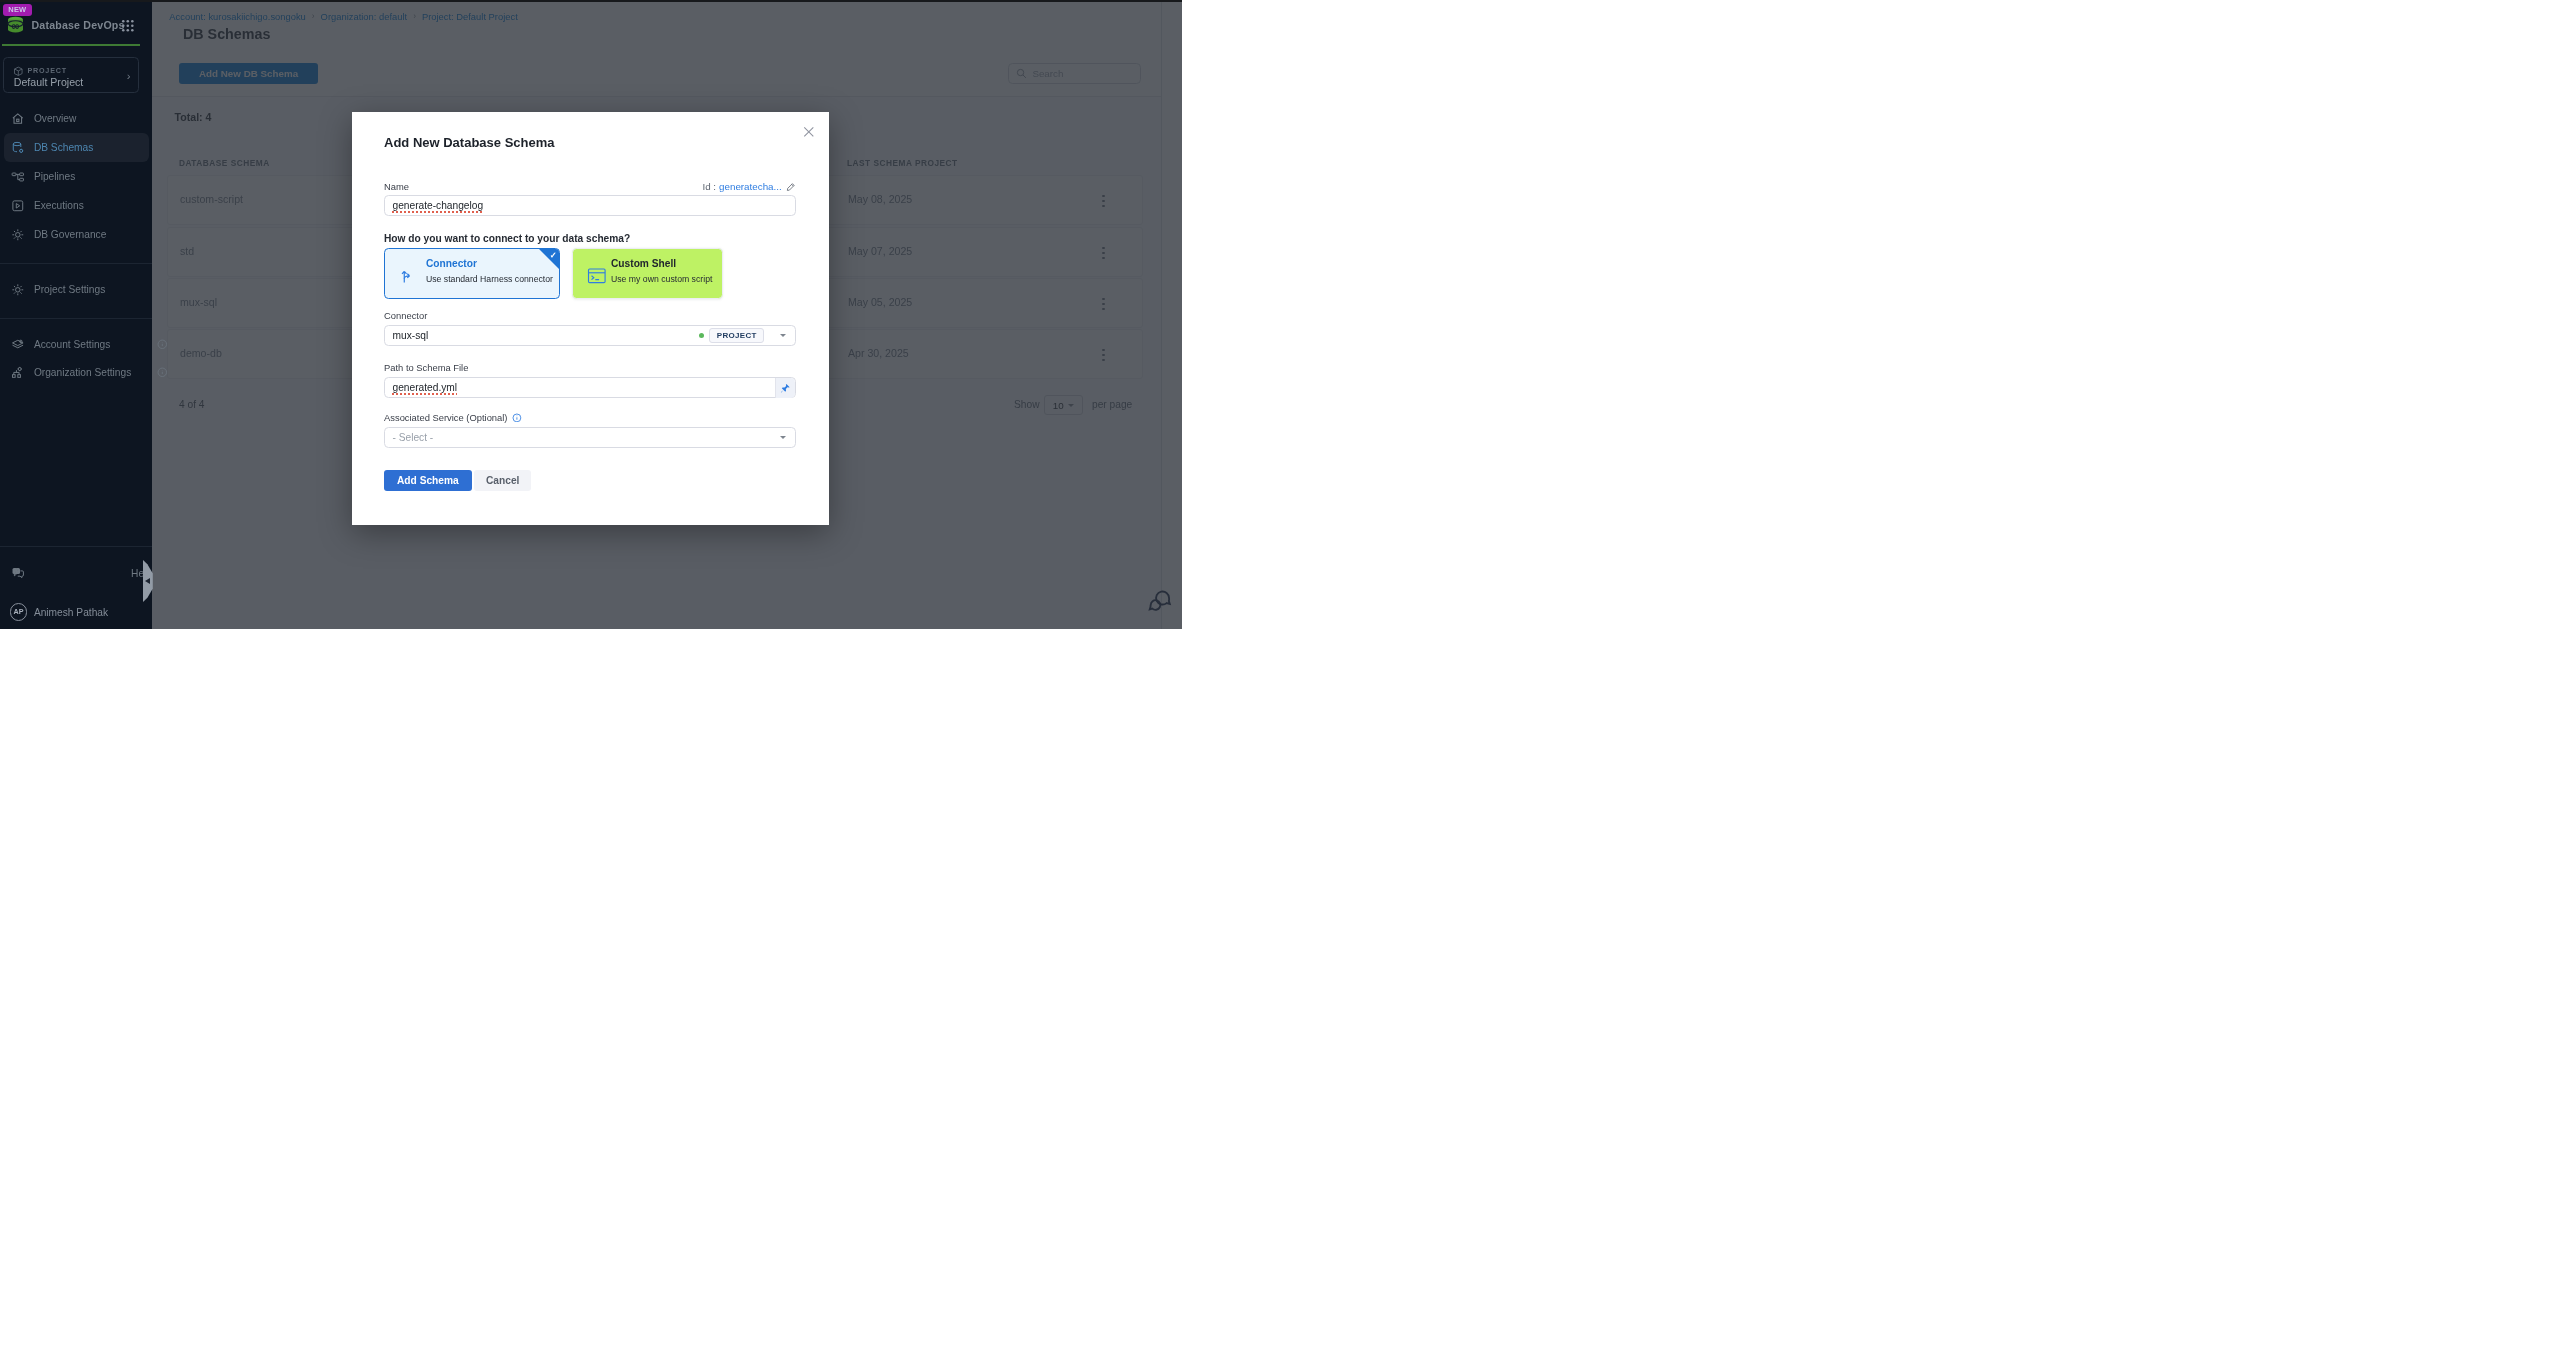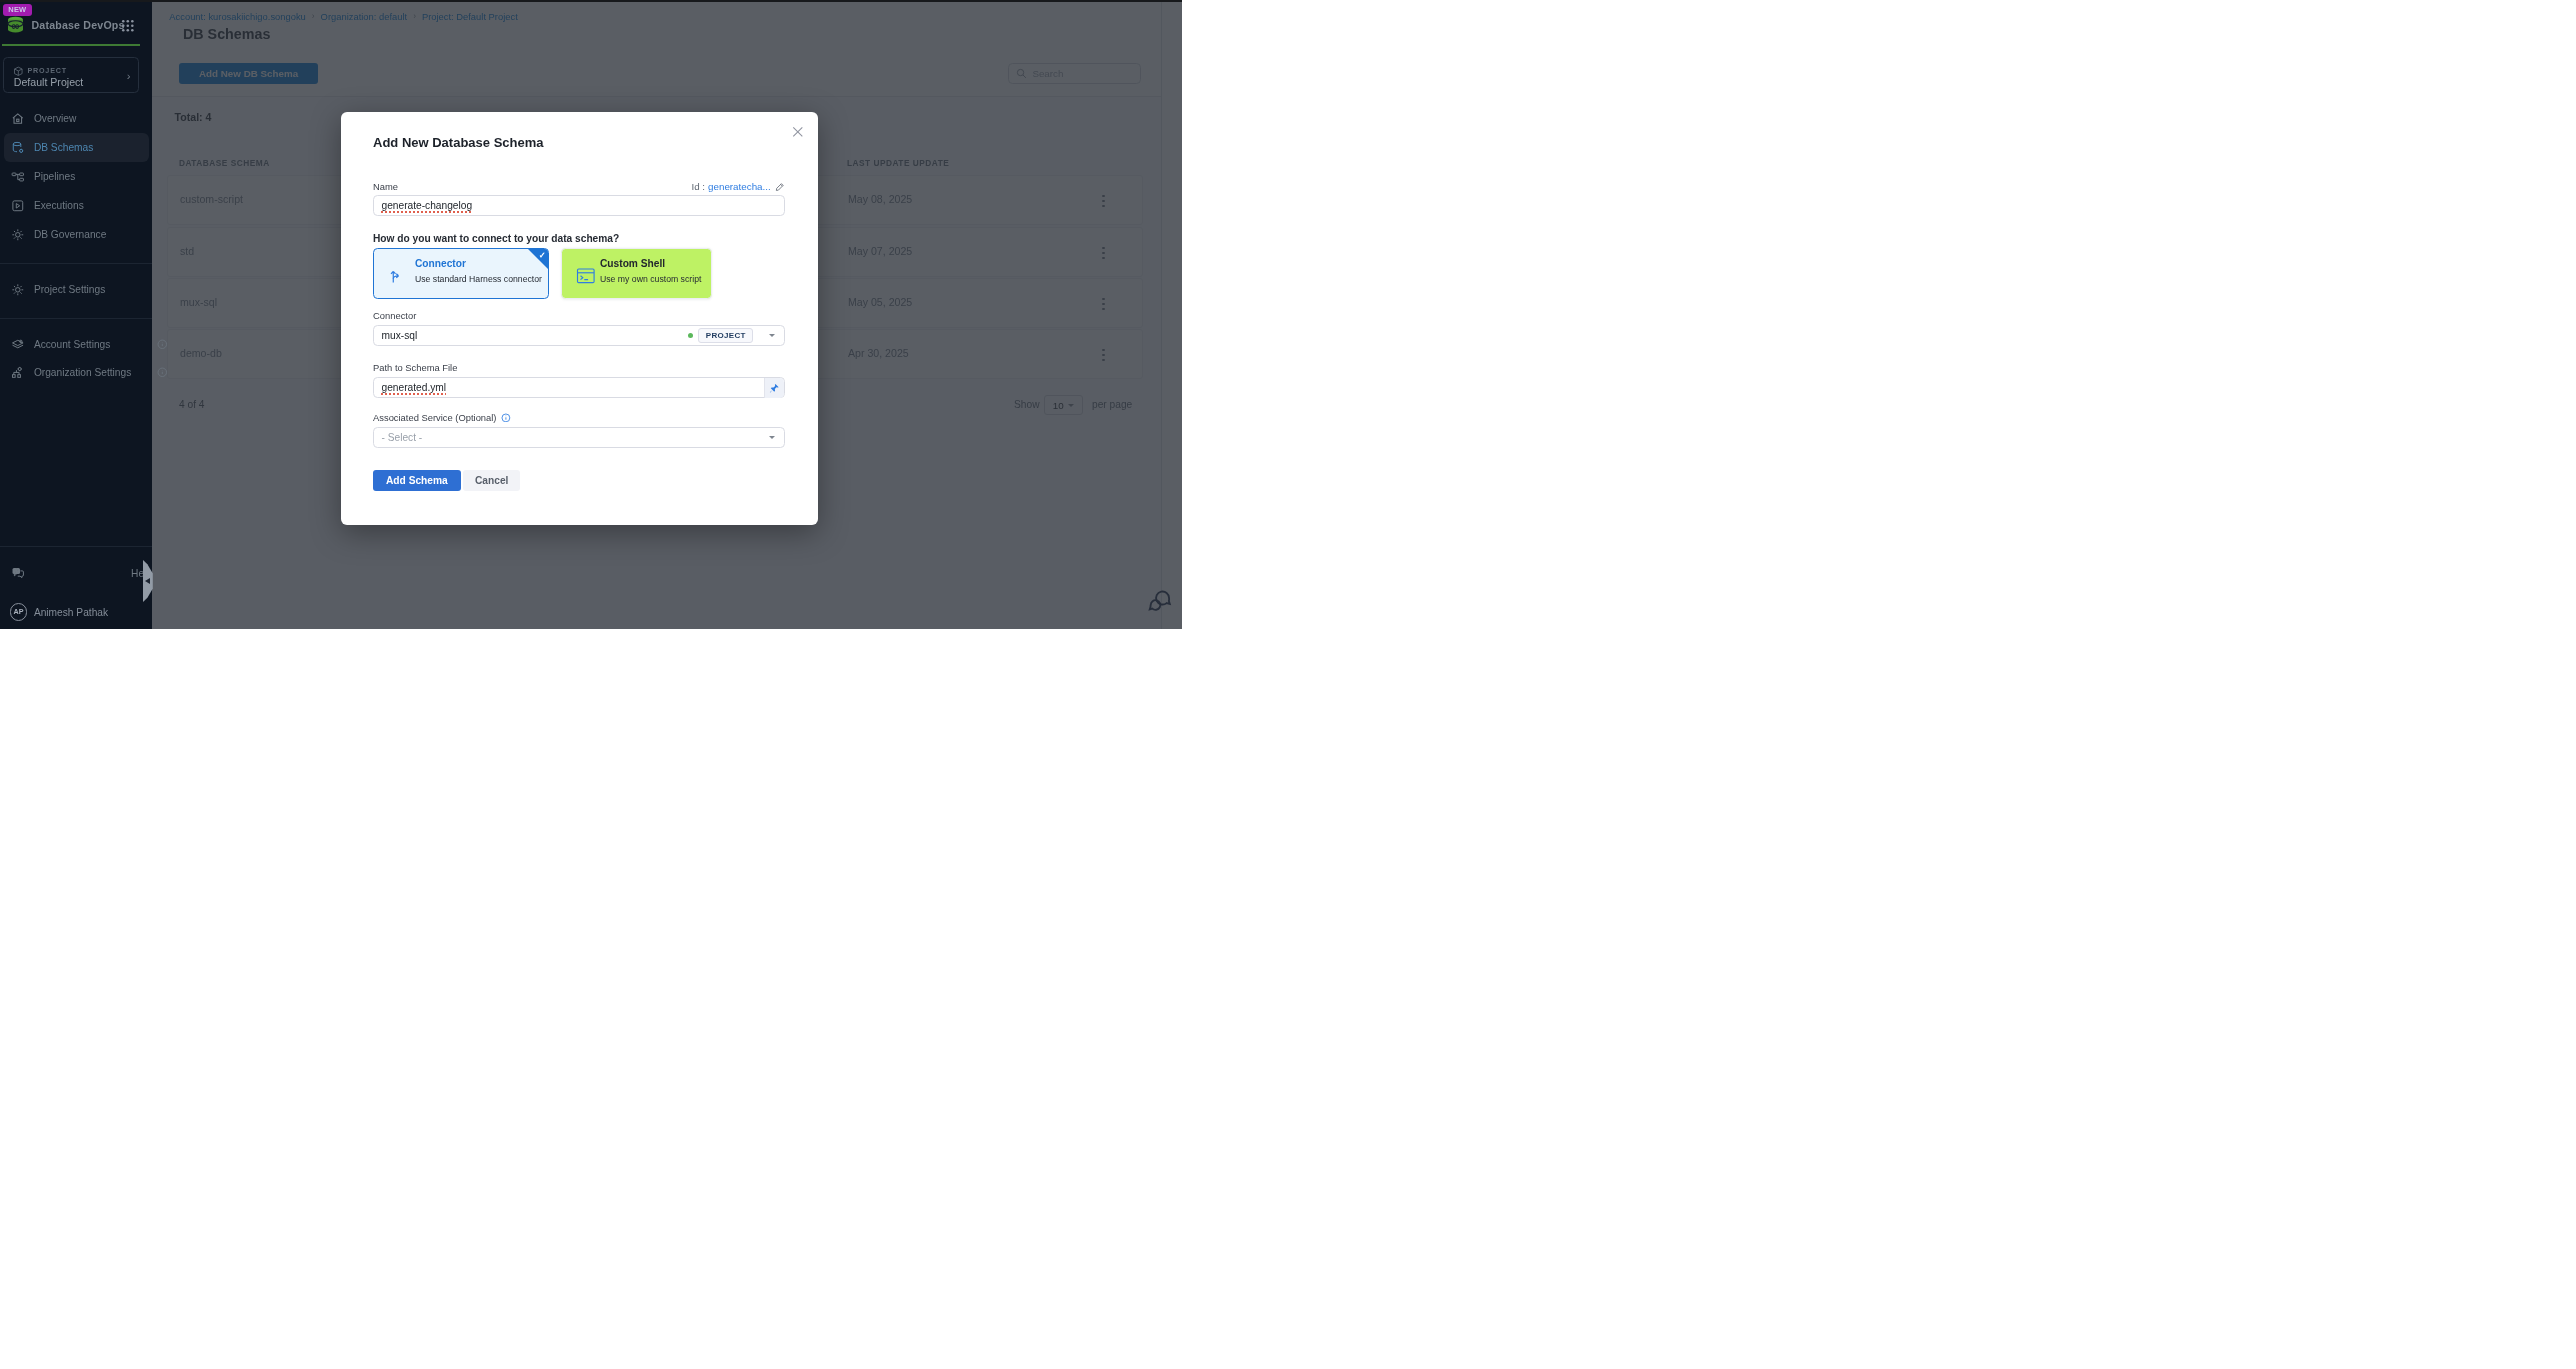--- a/index.html
+++ b/index.html
@@ -66,21 +66,21 @@
   .page-range { position:absolute; left:27px; top:302px; font-size:10.2px; color:#414852; }
   .show-label { position:absolute; left:862px; top:302px; font-size:10.2px; color:#5d6673; }
   .page-size { position:absolute; left:892px; top:298px; width:39px; height:20.4px; border:0.8px solid #d0d3da; border-radius:3px; display:flex; align-items:center; justify-content:center; gap:4.5px; font-size:9.8px; color:#22272d; cursor:pointer; background:transparent; }
   .per-page { position:absolute; left:940px; top:302px; font-size:10.2px; color:#5d6673; }
   .chev-down { width:0; height:0; border-left:3px solid transparent; border-right:3px solid transparent; border-top:3.8px solid #7e858f; }
 
   
   .overlay { position:absolute; left:152px; top:0; width:1030px; height:629px; background:rgba(43,49,57,0.78); z-index:10; }
 
   
-  .modal { position:absolute; left:341px; top:112px; width:477px; height:413px; background:#fff; border-radius:6px; box-shadow:0 7.5px 30px rgba(0,0,0,.35); z-index:20; }
+  .modal { position:absolute; left:352px; top:112px; width:477px; height:413px; background:#fff; border-radius:0; box-shadow:0 7.5px 30px rgba(0,0,0,.35); z-index:20; }
   .modal-close { position:absolute; right:13px; top:13px; width:13.6px; height:13.6px; color:#9094a0; cursor:pointer; background:none; border:none; padding:0; }
   .modal-title { position:absolute; left:32px; top:22.6px; font-size:13px; font-weight:700; color:#1d222a; }
   .f-label { font-size:9.4px; color:#3c414b; }
   .name-row { position:absolute; left:32px; top:69px; width:412px; display:flex; align-items:center; justify-content:space-between; }
   .id-group { display:flex; align-items:center; font-size:9.8px; }
   .id-prefix { color:#5f6772; margin-right:3px; }
   .id-link { color:#2f7de1; text-decoration:none; }
   .edit-pencil { margin-left:4.5px; color:#5f6772; width:9.8px; height:9.8px; cursor:pointer; }
   .field { position:absolute; left:32px; width:412px; height:21px; border:0.8px solid #d9dbe3; border-radius:4.5px; background:#fff; display:flex; align-items:center; padding:0 7.5px; font-size:10.2px; color:#22272d; }
   .spell { text-decoration:underline dotted #e0604e 1.5px; text-underline-offset:2.3px; }
@@ -279,21 +279,21 @@
         <path d="M9.2 9.2 13 13"></path>
     </svg>
     <input type="text" placeholder="Search" style="">
   </div>
 
   <div class="toolbar-divider"></div>
 
   <div class="list-area">
     <div class="total-label">Total: 4</div>
     <div class="col-head c1">DATABASE SCHEMA</div>
-    <div class="col-head c2">LAST UPDATE UPDATE</div>
+    <div class="col-head c2">LAST SCHEMA PROJECT</div>
 
     <div class="t-row" style="top:78px;">
       <span class="t-name">custom-script</span>
       <span class="t-date">May 08, 2025</span>
       <button class="kebab">
           <i></i>
           <i></i>
           <i></i>
         </button>
     </div>

